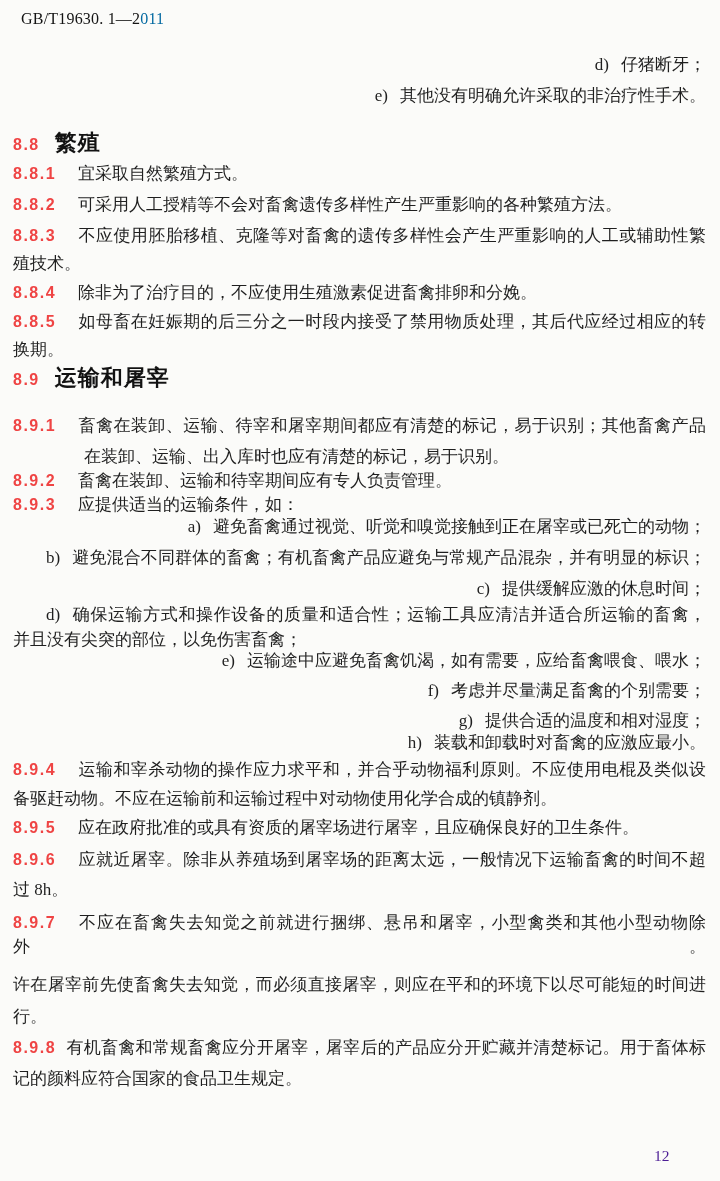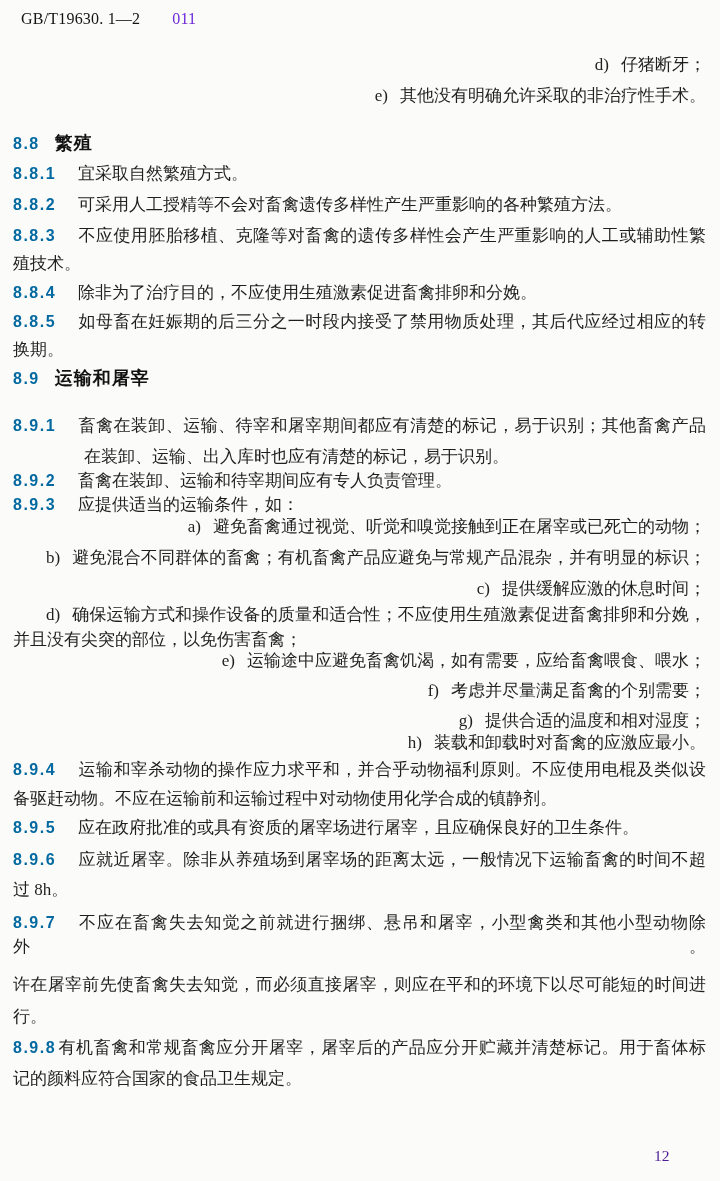--- a/index.html
+++ b/index.html
@@ -8,47 +8,47 @@
     width:720px;height:1181px;
     background:#fbfbf9;
     overflow:hidden;
     font-family:"Liberation Serif", serif;
     color:#1f1f1f;
   }
   .hdr{
     position:absolute;left:21px;top:10px;
     font-size:16px;letter-spacing:0.2px;color:#141414;
   }
-  .hdr .red{color:#6d28d9;margin-left:32px;}
+  .hdr .red{color:#0369a1;}
   .ln{
     position:absolute;left:13px;right:14px;
     font-size:17px;line-height:24px;
     color:#1f1f1f;
     white-space:nowrap;
   }
   .full{
     white-space:normal;
     text-align:justify;
     text-align-last:justify;
   }
   .num{
     font-family:"Liberation Sans", sans-serif;
     font-weight:bold;
     font-size:16px;
     letter-spacing:1.5px;
     margin-right:22px;
-    color:#0369a1;
+    color:#ef4444;
   }
-  .tight .num{margin-right:2px;}
+  .tight .num{margin-right:10px;}
   .g12 .num{}
   .h .num{margin-right:15px;}
   .ht{
     font-family:"Liberation Sans", sans-serif;
     font-weight:bold;
-    font-size:18px;
+    font-size:22px;
     letter-spacing:1px;
     color:#121212;
   }
   .li{padding-left:33px;text-align:right;}
   .mk{margin-right:12px;}
   .ind{padding-left:71px;}
   .pgnum{
     position:absolute;left:654px;top:1147px;
     font-size:15.5px;color:#4c1d95;
   }
@@ -115,21 +115,21 @@
   <div class="ln li full" style="top:546px">
     <span class="mk">b)</span><span>避免混合不同群体的畜禽；有机畜禽产品应避免与常规产品混杂，并有明显的标识；</span>
   </div>
   <div class="ln li" style="top:515px">
     <span class="mk">a)</span><span>避免畜禽通过视觉、听觉和嗅觉接触到正在屠宰或已死亡的动物；</span>
   </div>
   <div class="ln li" style="top:577px">
     <span class="mk">c)</span><span>提供缓解应激的休息时间；</span>
   </div>
   <div class="ln li full" style="top:603px">
-    <span class="mk">d)</span><span>确保运输方式和操作设备的质量和适合性；不应使用生殖激素促进畜禽排卵和分娩，</span>
+    <span class="mk">d)</span><span>确保运输方式和操作设备的质量和适合性；运输工具应清洁并适合所运输的畜禽，</span>
   </div>
   <div class="ln" style="top:628px">并且没有尖突的部位，以免伤害畜禽；</div>
   <div class="ln li" style="top:649px">
     <span class="mk">e)</span><span>运输途中应避免畜禽饥渴，如有需要，应给畜禽喂食、喂水；</span>
   </div>
   <div class="ln li" style="top:679px">
     <span class="mk">f)</span><span>考虑并尽量满足畜禽的个别需要；</span>
   </div>
   <div class="ln li" style="top:709px">
     <span class="mk">g)</span><span>提供合适的温度和相对湿度；</span>

